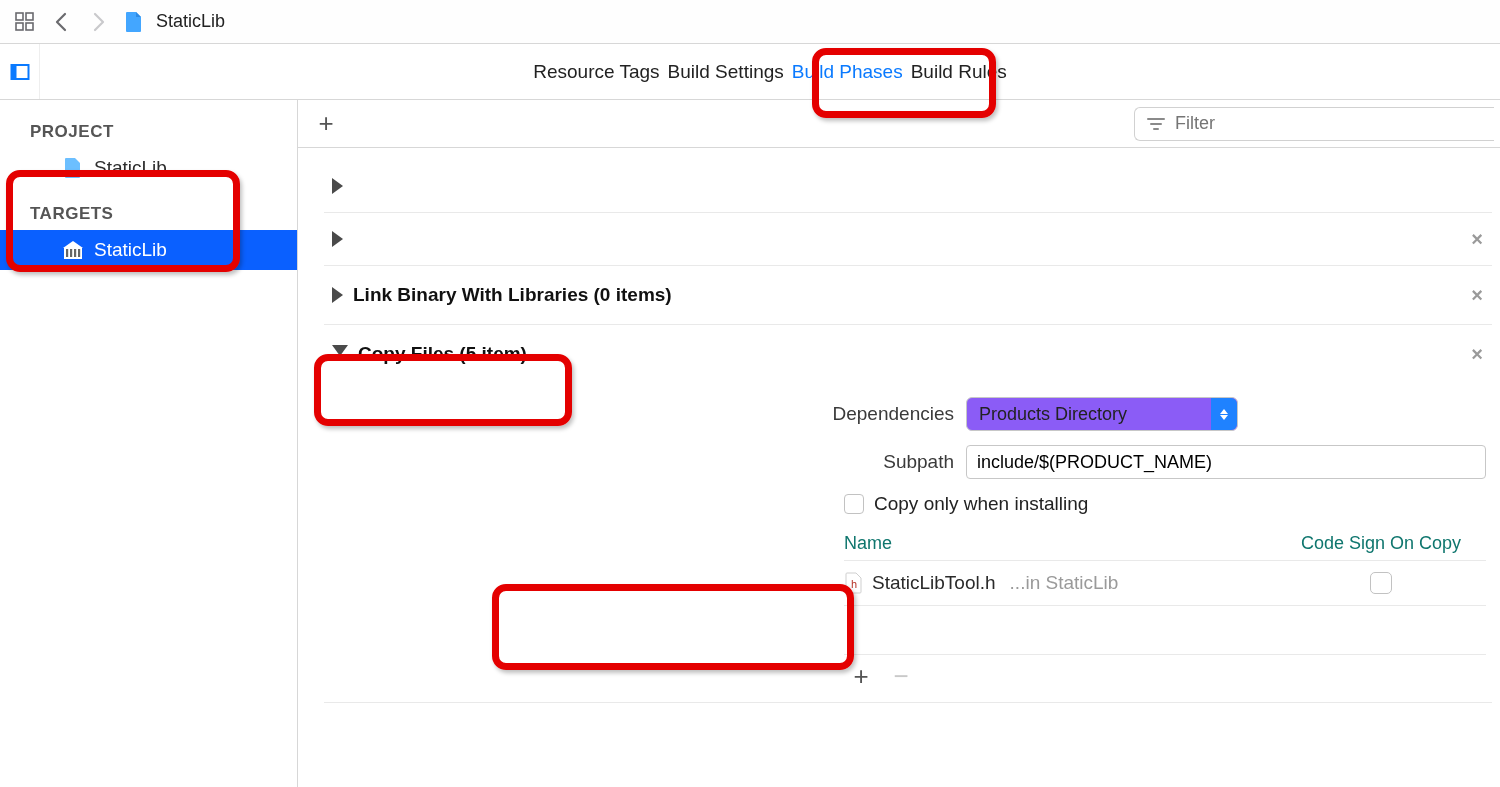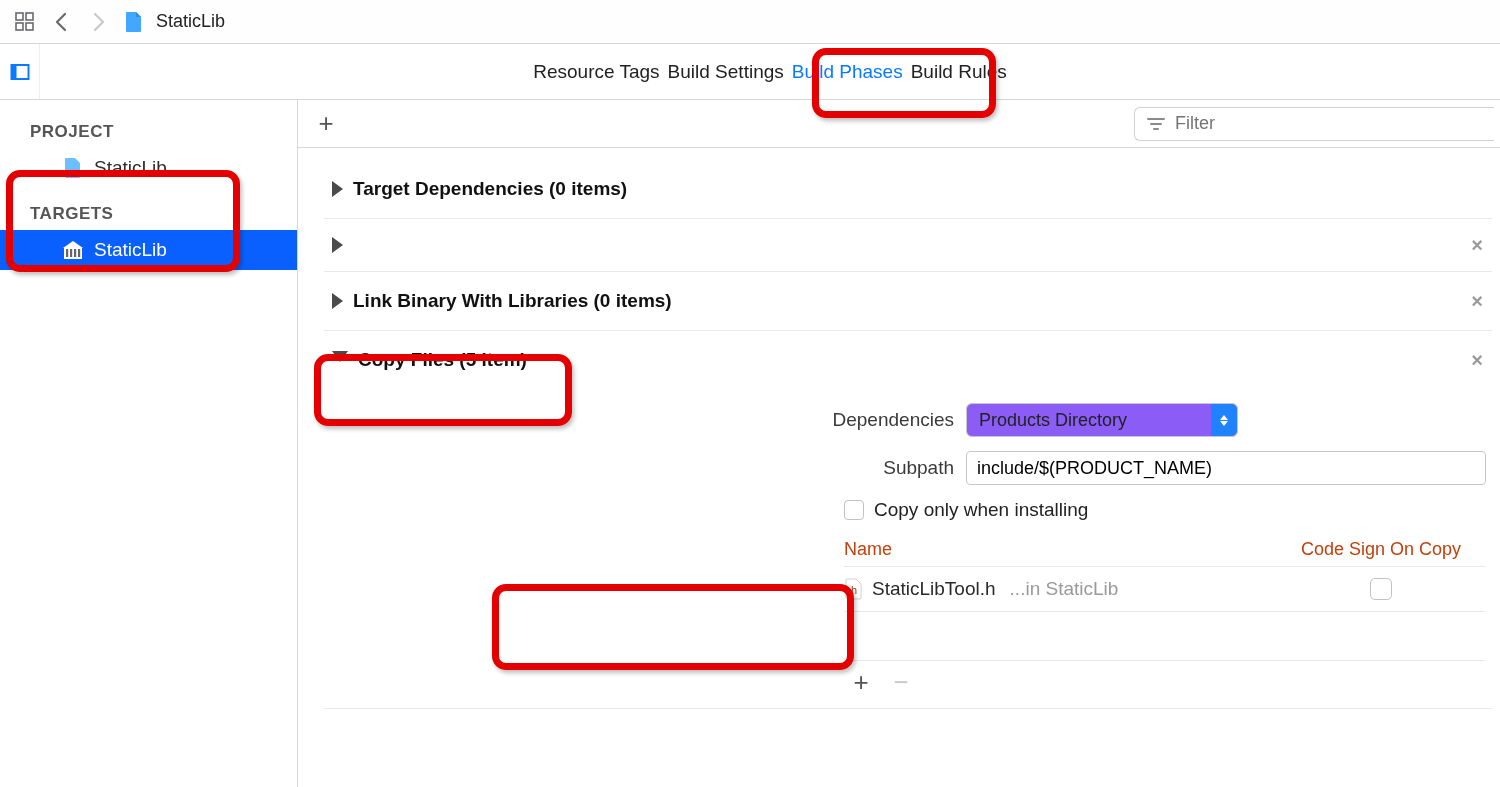--- a/index.html
+++ b/index.html
@@ -252,21 +252,21 @@
     background: #fff;
   }
 
   .files-table {
     margin-left: 520px;
     margin-right: 6px;
   }
   .files-hdr {
     display: flex;
     font-size: 18px;
-    color: #c2410c;
+    color: #0f766e;
     padding-bottom: 6px;
   }
   .files-hdr .col-name { flex: 1; }
   .files-hdr .col-cs { width: 210px; text-align: center; }
   .file-row {
     border-top: 1px solid #e9e9e9;
     border-bottom: 1px solid #e9e9e9;
     display: flex;
     align-items: center;
     height: 46px;
@@ -405,21 +405,20 @@
           </svg>
         </span>
         <input class="filter-input" placeholder="Filter" style="">
       </div>
     </div>
 
     <div class="phases">
 
       <div class="phase-row">
         <span class="disclosure"></span>
-        <span>Target Dependencies (0 items)</span>
       </div>
 
       <div class="phase-row">
         <span class="disclosure"></span>
         <span class="phase-close">×</span>
       </div>
 
       <div class="phase-row">
         <span class="disclosure"></span>
         <span>Link Binary With Libraries (0 items)</span>

